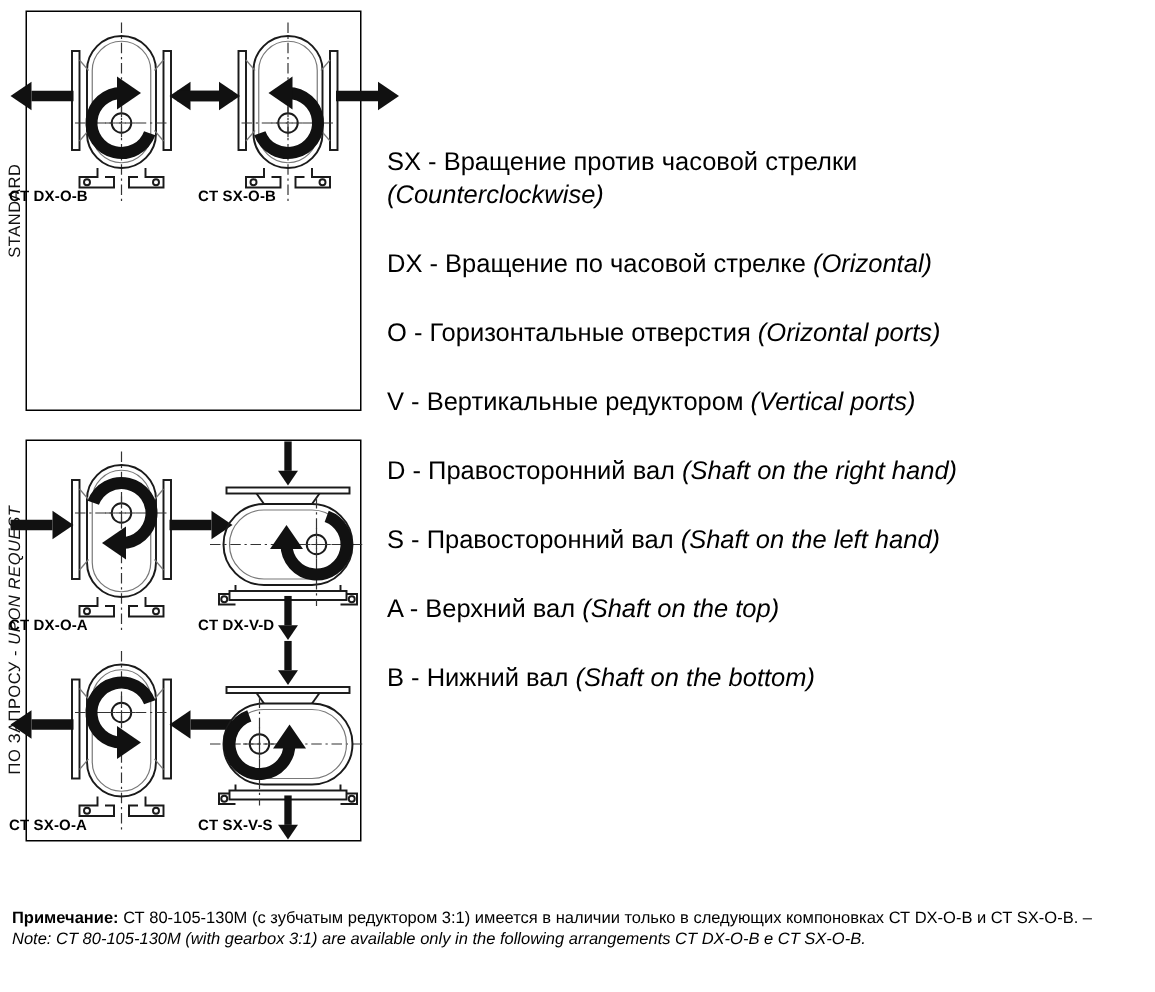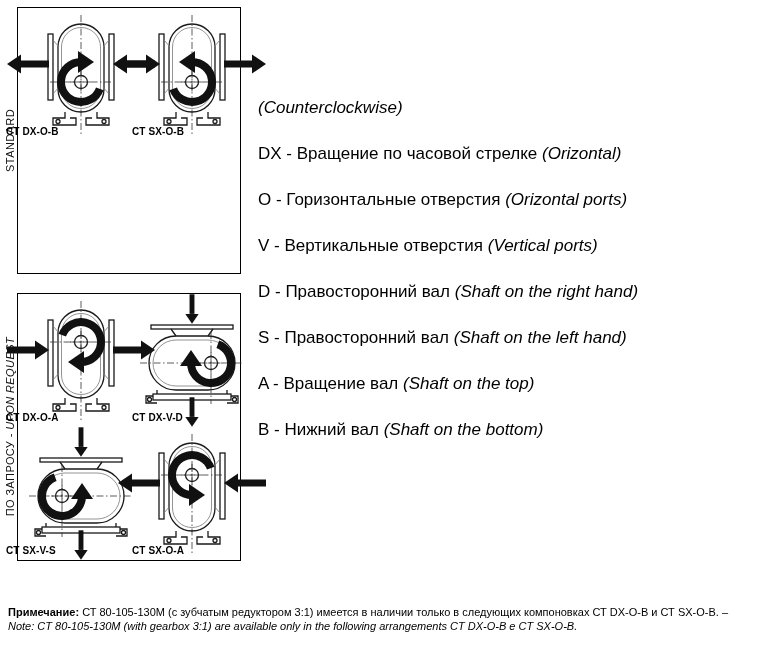--- a/index.html
+++ b/index.html
@@ -187,74 +187,74 @@
               <g transform="translate(55 120) rotate(90) scale(0.7)">
                 <use href="#flow-arrow"></use>
               </g>
             </svg>
           </div>
     <figcaption class="diagram-label">CT DX-V-D</figcaption>
   </figure>
 
   <figure class="cell">
     <div class="diagram-host">
+            <svg class="pump pump-o" viewBox="0 0 150 122" width="150" height="122">
+              <use href="#o-body"></use>
+              <line class="cl" x1="44" y1="42" x2="106" y2="42"></line>
+              <g transform="translate(75 42) rotate(180) scale(-1 1)">
+                <use href="#rot-arrow"></use>
+              </g>
+              <use href="#shaft" transform="translate(75 42)"></use>
+              <g transform="translate(22 50) rotate(180)">
+                <use href="#flow-arrow"></use>
+              </g>
+              <g transform="translate(128 50) rotate(180)">
+                <use href="#flow-arrow"></use>
+              </g>
+            </svg>
+          </div>
+    <figcaption class="diagram-label">CT SX-O-A</figcaption>
+  </figure>
+
+  <figure class="cell">
+    <div class="diagram-host">
             <svg class="pump pump-v" viewBox="0 0 110 140" width="110" height="140">
               <use href="#v-body"></use>
               <line class="cl" x1="36" y1="40" x2="36" y2="112"></line>
               <g transform="translate(36 71) rotate(90) scale(-1 1)">
                 <use href="#rot-arrow"></use>
               </g>
               <use href="#shaft" transform="translate(36 71)"></use>
               <g transform="translate(55 17) rotate(90) scale(0.7)">
                 <use href="#flow-arrow"></use>
               </g>
               <g transform="translate(55 120) rotate(90) scale(0.7)">
                 <use href="#flow-arrow"></use>
               </g>
             </svg>
           </div>
     <figcaption class="diagram-label">CT SX-V-S</figcaption>
   </figure>
-
-  <figure class="cell">
-    <div class="diagram-host">
-            <svg class="pump pump-o" viewBox="0 0 150 122" width="150" height="122">
-              <use href="#o-body"></use>
-              <line class="cl" x1="44" y1="42" x2="106" y2="42"></line>
-              <g transform="translate(75 42) rotate(180) scale(-1 1)">
-                <use href="#rot-arrow"></use>
-              </g>
-              <use href="#shaft" transform="translate(75 42)"></use>
-              <g transform="translate(22 50) rotate(180)">
-                <use href="#flow-arrow"></use>
-              </g>
-              <g transform="translate(128 50) rotate(180)">
-                <use href="#flow-arrow"></use>
-              </g>
-            </svg>
-          </div>
-    <figcaption class="diagram-label">CT SX-O-A</figcaption>
-  </figure>
 </div>
   </section>
 
   <div class="legend" id="legend">
-  <p class="legend-item break"> <i class="lg-en">(Counterclockwise)</i></p>
+  <p class="legend-item break"><span class="lg-text">SX - Вращение против часовой стрелки</span> <i class="lg-en">(Counterclockwise)</i></p>
 
   <p class="legend-item"><span class="lg-text">DX - Вращение по часовой стрелке</span> <i class="lg-en">(Orizontal)</i></p>
 
   <p class="legend-item"><span class="lg-text">O - Горизонтальные отверстия</span> <i class="lg-en">(Orizontal ports)</i></p>
 
-  <p class="legend-item"><span class="lg-text">V - Вертикальные отверстия</span> <i class="lg-en">(Vertical ports)</i></p>
+  <p class="legend-item"><span class="lg-text">V - Вертикальные редуктором</span> <i class="lg-en">(Vertical ports)</i></p>
 
   <p class="legend-item"><span class="lg-text">D - Правосторонний вал</span> <i class="lg-en">(Shaft on the right hand)</i></p>
 
   <p class="legend-item"><span class="lg-text">S - Правосторонний вал</span> <i class="lg-en">(Shaft on the left hand)</i></p>
 
-  <p class="legend-item"><span class="lg-text">A - Вращение вал</span> <i class="lg-en">(Shaft on the top)</i></p>
+  <p class="legend-item"><span class="lg-text">A - Верхний вал</span> <i class="lg-en">(Shaft on the top)</i></p>
 
   <p class="legend-item"><span class="lg-text">B - Нижний вал</span> <i class="lg-en">(Shaft on the bottom)</i></p>
 </div>
 
   <p class="note">
     <b>Примечание:</b>
     <span>СТ 80-105-130М (с зубчатым редуктором 3:1) имеется в наличии только в следующих компоновках СТ DX-O-B и СТ SX-O-B. –</span>
     <i>Note: CT 80-105-130M (with gearbox 3:1) are available only in the following arrangements CT DX-O-B e CT SX-O-B.</i>
   </p>
 

